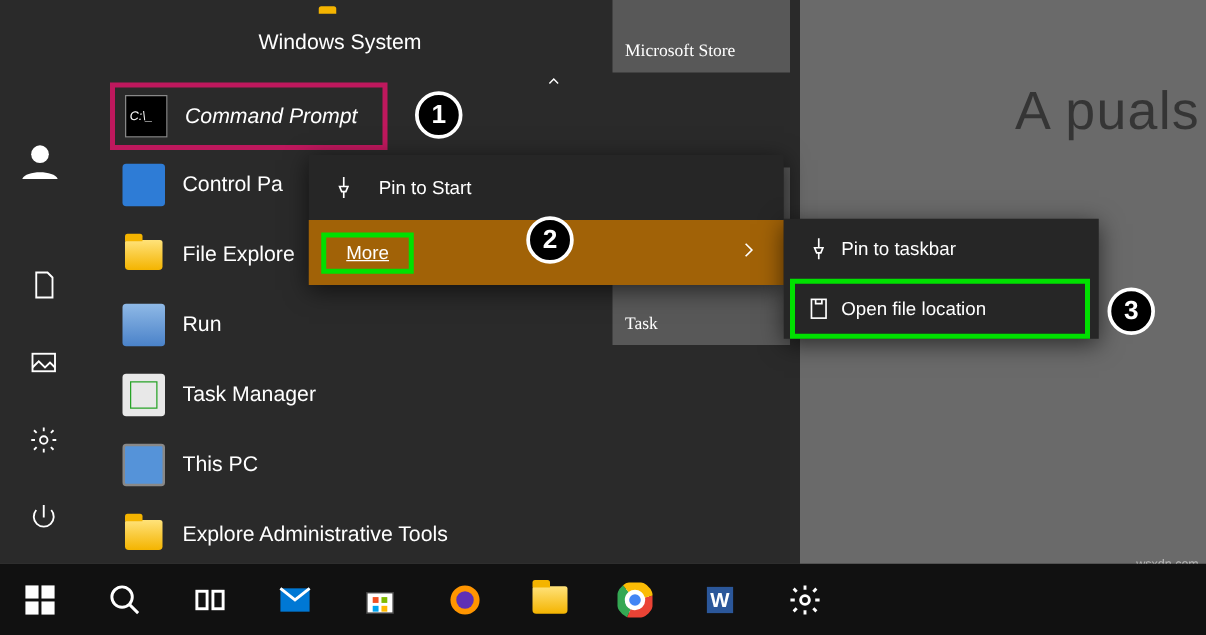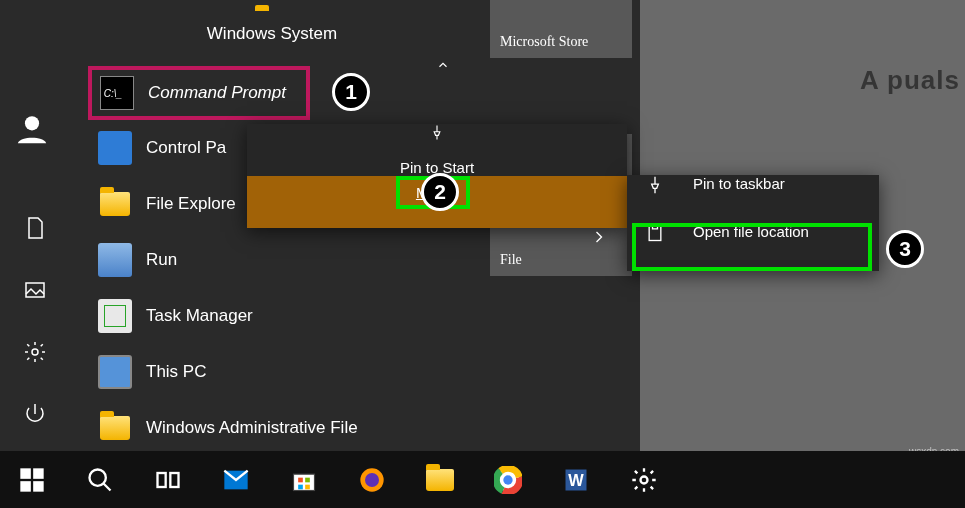--- a/index.html
+++ b/index.html
@@ -10,22 +10,22 @@
   font-family: "Segoe UI", sans-serif;
   font-size: 15px;
   color: #fff;
   overflow: hidden;
   position: relative;
 }
 .watermark {
   position: absolute;
   top: 65px; right: 5px;
   color: rgba(0,0,0,0.5);
-  font-weight: 700;
-  font-size: 26px;
+  font-weight: 400;
+  font-size: 43px;
   letter-spacing: 1px;
 }
 .src-label {
   position: absolute;
   bottom: 51px; right: 6px;
   font-size: 10px;
   color: rgba(255,255,255,0.55);
 }
 
 .start-panel {
@@ -117,43 +117,42 @@
   left: 247px; top: 124px;
   width: 380px;
   background: #262626;
   box-shadow: 0 4px 18px rgba(0,0,0,0.6);
 }
 .ctx1 .crow {
   height: 52px;
   display: flex; align-items: center;
   gap: 18px;
   padding: 0 18px;
-  flex-direction: column;
 }
 .ctx1 .crow.hover { background: #a16207; text-decoration: underline; }
 .ctx1 .crow svg { width: 20px; height: 20px; stroke:#fff; fill:none; stroke-width:1.6; }
 .ctx1 .crow .arrow { margin-left: auto; }
 .more-box {
   border: 4px solid #00e000;
   padding: 4px 16px;
   margin-left: -8px;
 }
 
 
 .ctx2 {
   position: absolute;
   left: 627px; top: 175px;
   width: 252px;
   background: #262626;
   box-shadow: 0 4px 18px rgba(0,0,0,0.6);
 }
 .ctx2 .crow {
   height: 48px;
-  display: flex; align-items: flex-start;
-  gap: 28px;
+  display: flex; align-items: center;
+  gap: 8px;
   padding: 0 18px;
   font-size: 15px;
 }
 .ctx2 .crow svg { width: 20px; height: 20px; stroke:#fff; fill:none; stroke-width:1.6; }
 .run-admin-box {
   position: absolute;
   left: 632px; top: 223px;
   width: 240px; height: 48px;
   border: 4px solid #00e000;
   pointer-events: none;
@@ -281,31 +280,31 @@
       <span class="label">Task Manager</span>
     </div>
     <div class="app-item">
       <div class="ico" style="background:#5593d9;border-radius:3px;border:2px solid #888"></div>
       <span class="label">This PC</span>
     </div>
     <div class="app-item">
       <div class="ico">
           <div class="folder-ico" style="width:30px;height:24px"></div>
         </div>
-      <span class="label">Windows Administrative File</span>
+      <span class="label">Explore Administrative Tools</span>
     </div>
   </div>
 
   <div class="tile store">
 
     <span class="tlabel">Microsoft Store</span>
   </div>
   <div class="tile word">
     <div class="tico">W</div>
-    <span class="tlabel">File</span>
+    <span class="tlabel">Task</span>
   </div>
 </div>
 
 <div class="ctx1">
   <div class="crow">
     <svg viewBox="0 0 24 24">
         <path d="M12 2v9m-4 0h8l-2 5h-4zM12 16v6"></path>
       </svg>
     <span>Pin to Start</span>
   </div>

